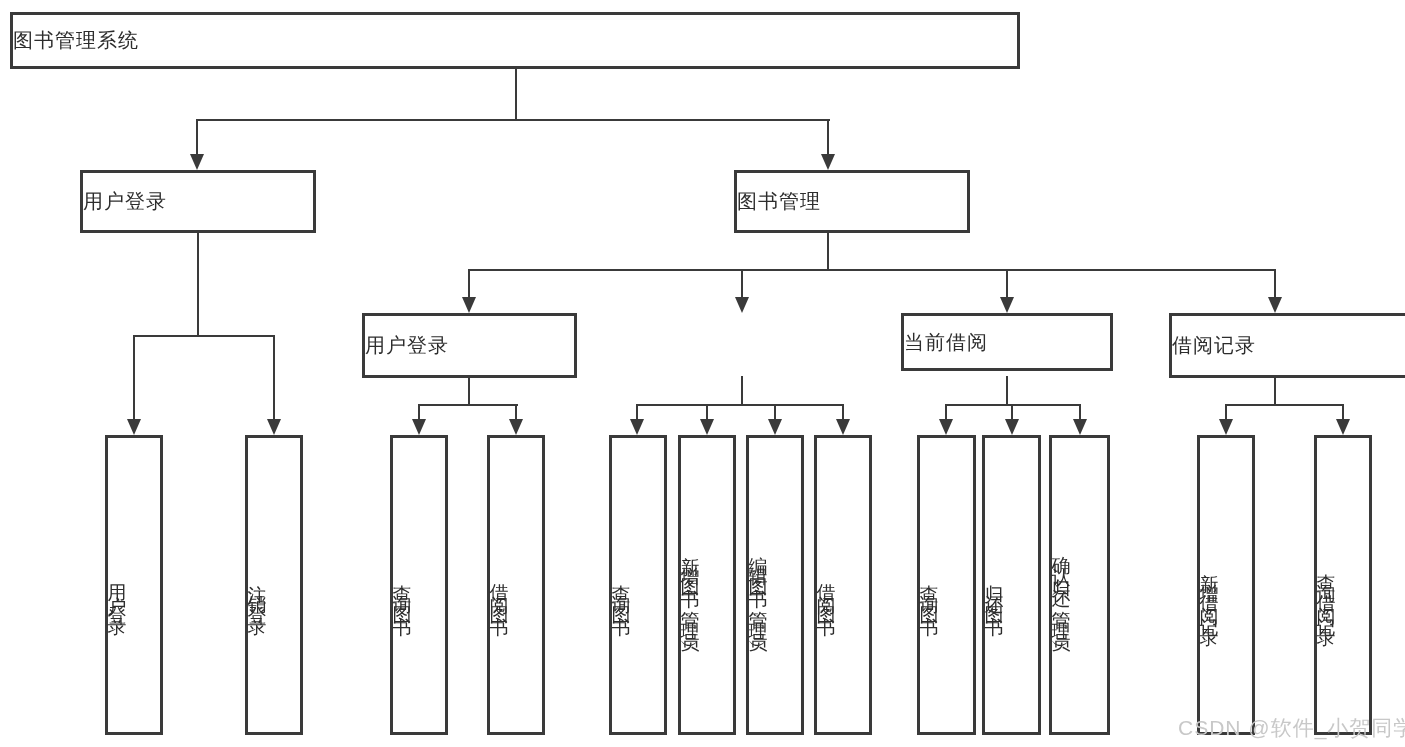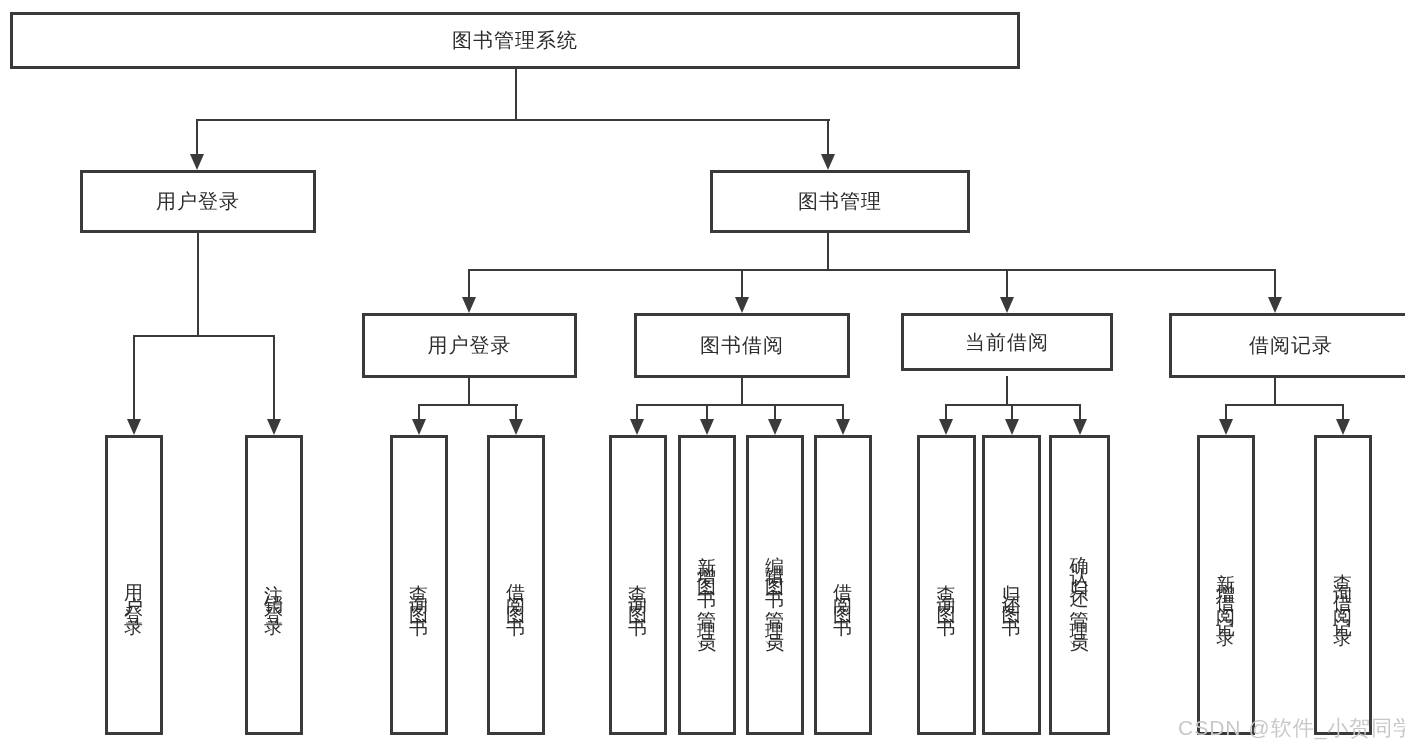--- a/index.html
+++ b/index.html
@@ -11,21 +11,21 @@
     font-family: "Liberation Sans", sans-serif;
     overflow: hidden;
   }
   .box {
     position: absolute;
     background: #ffffff;
     border: 3px solid #3a3a3a;
     box-sizing: border-box;
     display: flex;
     align-items: center;
-    justify-content: center;
+    justify-content: flex-start;
     color: #2d2d2d;
     z-index: 2;
   }
   .box.h .hlabel {
     font-size: 20px;
     letter-spacing: 1px;
     white-space: nowrap;
   }
   .box.v .vlabel {
     writing-mode: vertical-rl;
@@ -65,29 +65,26 @@
 
 <div id="canvas">
 
   <div class="box h" style="left:10px; top:12px; width:1010px; height:57px">
     <span class="hlabel">图书管理系统</span>
   </div>
 
   <div class="box h" style="left:80px; top:170px; width:236px; height:63px">
     <span class="hlabel">用户登录</span>
   </div>
-  <div class="box h" style="left:710px; top:170px; width:260px; height:63px">
+  <div class="box h" style="left:734px; top:170px; width:236px; height:63px">
     <span class="hlabel">图书管理</span>
   </div>
 
   <div class="box h" style="left:362px; top:313px; width:215px; height:65px">
     <span class="hlabel">用户登录</span>
-  </div>
-  <div class="box h" style="left:634px; top:313px; width:216px; height:65px">
-    <span class="hlabel">图书借阅</span>
   </div>
   <div class="box h" style="left:901px; top:313px; width:212px; height:58px">
     <span class="hlabel">当前借阅</span>
   </div>
   <div class="box h" style="left:1169px; top:313px; width:244px; height:65px">
     <span class="hlabel">借阅记录</span>
   </div>
 
   <div class="box v" style="left:105px; top:435px; width:58px; height:300px">
     <span class="vlabel">用户登录</span>

